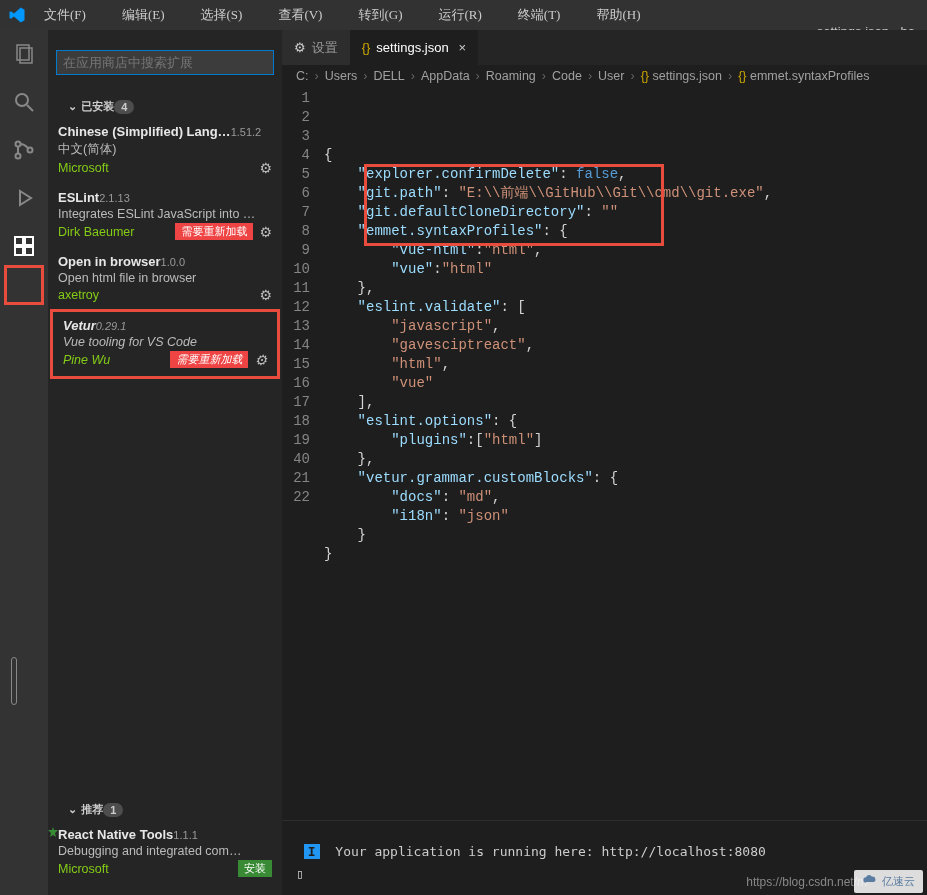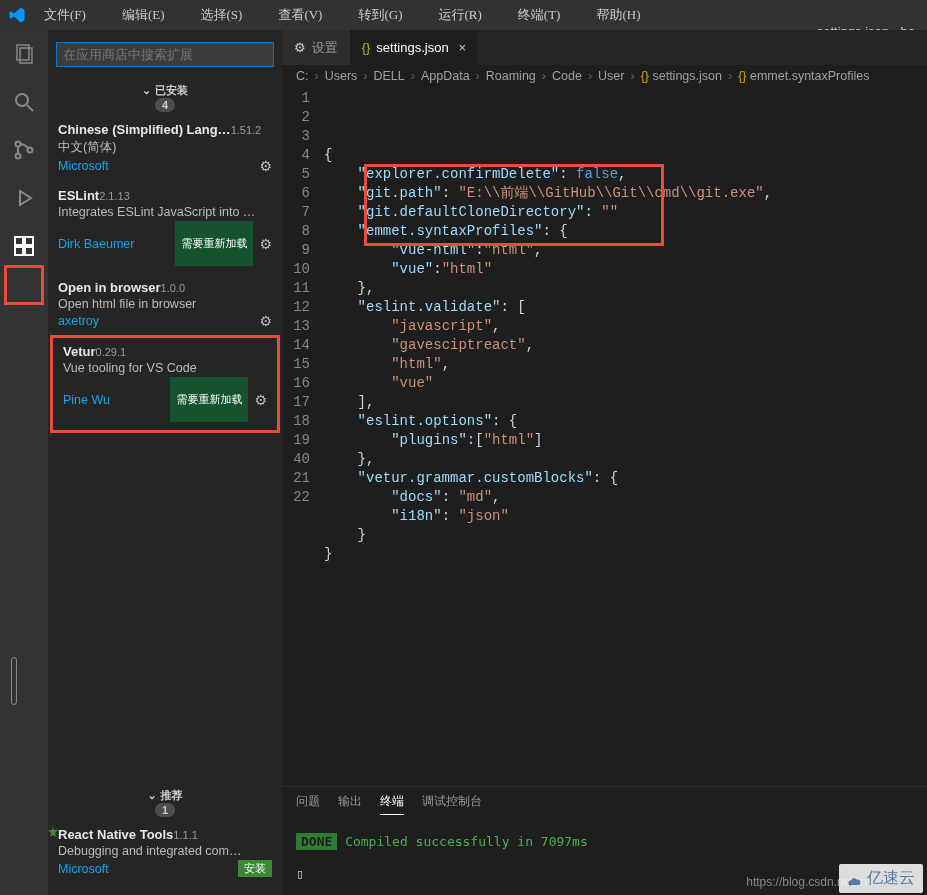--- a/index.html
+++ b/index.html
@@ -10,37 +10,37 @@
     .menu-item { padding: 4px 8px; color: #ccc; cursor: pointer; }
     .title-text { margin-left: auto; color: #ccc; padding-right: 4px; white-space: nowrap; margin-top: 32px; }
     .main { display: flex; height: calc(895px - 30px); }
     .activitybar { width: 48px; background: #333333; display: flex; flex-direction: column; align-items: center; padding-top: 10px; gap: 20px; position: relative; }
     .activity-icon { width: 28px; height: 28px; display: flex; align-items: center; justify-content: center; color: #888; cursor: pointer; }
     .activity-icon.active { color: #fff; }
     .activity-highlight { position: absolute; top: 235px; left: 4px; width: 40px; height: 40px; border: 3px solid #e74c3c; }
     .sidebar { width: 234px; background: #252526; display: flex; flex-direction: column; position: relative; }
     .sidebar-header { display: flex; align-items: center; justify-content: space-between; padding: 8px 12px; color: #bbb; font-size: 11px; }
     .sidebar-actions { display: flex; gap: 10px; color: #bbb; }
-    .ext-search { margin: 12px 8px; }
+    .ext-search { margin: 20px 8px; }
     .ext-search input { width: 100%; background: #3c3c3c; border: 1px solid #007acc; color: #ccc; padding: 4px 6px; font-size: 13px; outline: none; }
-    .section-header { display: flex; align-items: center; padding: 4px 20px; color: #ccc; font-size: 11px; font-weight: 600; cursor: pointer; flex-direction: column; }
+    .section-header { display: flex; align-items: center; padding: 4px 20px; color: #ccc; font-size: 11px; font-weight: 600; cursor: pointer; }
     .section-header .chev { margin-right: 4px; }
     .badge { background: #4d4d4d; color: #ccc; border-radius: 10px; padding: 1px 7px; font-size: 11px; }
     .ext-list { flex: 0 0 auto; }
     .ext-item { padding: 6px 10px 8px 10px; border-bottom: 0; position: relative; }
     .ext-title { color: #e7e7e7; font-weight: 600; font-size: 13px; display: flex; align-items: baseline; }
     .ext-version { color: #999; font-size: 11px; font-weight: normal; }
     .ext-desc { color: #bbb; font-size: 12.5px; margin-top: 2px; white-space: nowrap; overflow: hidden; text-overflow: ellipsis; }
     .ext-footer { display: flex; align-items: center; justify-content: space-between; margin-top: 2px; }
-    .ext-pub { color: #0ea5e9; font-size: 12.5px; }
+    .ext-pub { color: #84cc16; font-size: 12.5px; }
     .ext-right { display: flex; align-items: center; gap: 6px; }
-    .pill { background: #14532d; color: #fff; font-size: 11px; padding: 15px 6px; }
+    .pill { background: #ef4444; color: #fff; font-size: 11px; padding: 1px 6px; }
     .pill-green { background: #388a34; color: #fff; font-size: 11px; padding: 1px 6px; }
     .gear { color: #bbb; font-size: 14px; }
-    .ext-highlight { border: 3px solid #e74c3c; margin: -2px 2px; }
+    .ext-highlight { border: 3px solid #e74c3c; margin: -2px 2px; font-style: italic; }
     .spacer-flex { flex: 1; }
     .recommended { margin-bottom: 10px; }
     .rec-item { position: relative; padding: 6px 10px 8px 10px; }
     .rec-star { position: absolute; left: 0; top: 6px; width: 10px; height: 10px; }
     .editor-area { flex: 1; background: #1e1e1e; display: flex; flex-direction: column; min-width: 0; }
     .tabs { display: flex; height: 35px; background: #252526; align-items: stretch; }
     .tab { display: flex; align-items: center; padding: 0 12px; gap: 6px; color: #999; background: #2d2d2d; cursor: pointer; }
     .tab.active { background: #1e1e1e; color: #fff; }
     .tab .close { color: #ccc; margin-left: 4px; }
     .tab-icon-gear { color: #ccc; }
@@ -56,21 +56,21 @@
     .red-box-code { position: absolute; border: 3px solid #e74c3c; left: 40px; top: 75px; width: 300px; height: 82px; pointer-events: none; }
     .panel { border-top: 1px solid #2d2d2d; background: #1e1e1e; }
     .panel-tabs { display: flex; gap: 18px; padding: 6px 14px; color: #999; font-size: 12px; }
     .panel-tab { cursor: pointer; padding-bottom: 4px; }
     .panel-tab.active { color: #fff; border-bottom: 1px solid #fff; }
     .terminal { font-family: Consolas, monospace; font-size: 13px; padding: 10px 14px; line-height: 22px; }
     .done-badge { background: #2e7d32; color: #1e1e1e; padding: 1px 5px; font-weight: bold; }
     .term-green { color: #4caf50; }
     .term-i { background: #2196f3; color: #1e1e1e; padding: 0 4px; font-weight: bold; }
     .watermark-url { position: absolute; right: 60px; bottom: 6px; color: #888; font-size: 12px; }
-    .watermark-logo { position: absolute; right: 4px; bottom: 2px; background: rgba(255,255,255,0.85); padding: 4px 8px; border-radius: 2px; color: #5a7ca0; font-size: 16px; display: flex; align-items: flex-end; gap: 4px; }
+    .watermark-logo { position: absolute; right: 4px; bottom: 2px; background: rgba(255,255,255,0.85); padding: 4px 8px; border-radius: 2px; color: #5a7ca0; font-size: 11px; display: flex; align-items: flex-start; gap: 4px; }
     .vertical-scroll-deco { position: absolute; left: 11px; bottom: 190px; width: 6px; height: 48px; border: 1px solid #888; border-radius: 3px; }
   </style>
 </head>
 <body>
 
 <div class="titlebar">
   <svg class="vs-logo" viewBox="0 0 24 24">
       <path fill="#0098ff" d="M17 2l5 3v14l-5 3-9-8-4 3-2-1V8l2-1 4 3 9-8z"></path>
     </svg>
   <div class="menu">
@@ -269,29 +269,23 @@
           <div>40</div>
           <div>21</div>
           <div>22</div>
         </div>
       <div class="code-content">
         <div class="red-box-code"></div>
       <div>{</div><div>    <span class="str-key">"explorer.confirmDelete"</span>: <span class="kw">false</span>,</div><div>    <span class="str-key">"git.path"</span>: <span class="str-val">"E:\\前端\\GitHub\\Git\\cmd\\git.exe"</span>,</div><div>    <span class="str-key">"git.defaultCloneDirectory"</span>: <span class="str-val">""</span></div><div>    <span class="str-key">"emmet.syntaxProfiles"</span>: {</div><div>        <span class="str-key">"vue-html"</span>:<span class="str-val">"html"</span>,</div><div>        <span class="str-key">"vue"</span>:<span class="str-val">"html"</span></div><div>    },</div><div>    <span class="str-key">"eslint.validate"</span>: [</div><div>        <span class="str-val">"javascript"</span>,</div><div>        <span class="str-val">"gavesciptreact"</span>,</div><div>        <span class="str-val">"html"</span>,</div><div>        <span class="str-val">"vue"</span></div><div>    ],</div><div>    <span class="str-key">"eslint.options"</span>: {</div><div>        <span class="str-key">"plugins"</span>:[<span class="str-val">"html"</span>]</div><div>    },</div><div>    <span class="str-key">"vetur.grammar.customBlocks"</span>: {</div><div>        <span class="str-key">"docs"</span>: <span class="str-val">"md"</span>,</div><div>        <span class="str-key">"i18n"</span>: <span class="str-val">"json"</span></div><div>    }</div><div>}</div></div>
     </div>
     <div style="flex:1"></div>
     <div class="panel">
-      <div class="panel-tabs">
-          <span class="panel-tab">问题</span>
-          <span class="panel-tab">输出</span>
-          <span class="panel-tab active">终端</span>
-          <span class="panel-tab">调试控制台</span>
-        </div>
       <div class="terminal">
-        <div><span class="done-badge">DONE</span> <span class="term-green">Compiled successfully in 7097ms</span></div>
         <div style="height:10px"></div>
+        <div>&nbsp;<span class="term-i">I</span>&nbsp;&nbsp;<span>Your application is running here: http://localhost:8080</span></div>
         <div>▯</div>
       </div>
     </div>
   </div>
 </div>
 
 <div class="vertical-scroll-deco"></div>
 <div class="watermark-url">https://blog.csdn.net/m</div>
 <div class="watermark-logo">
   <svg width="16" height="12" viewBox="0 0 24 16">

